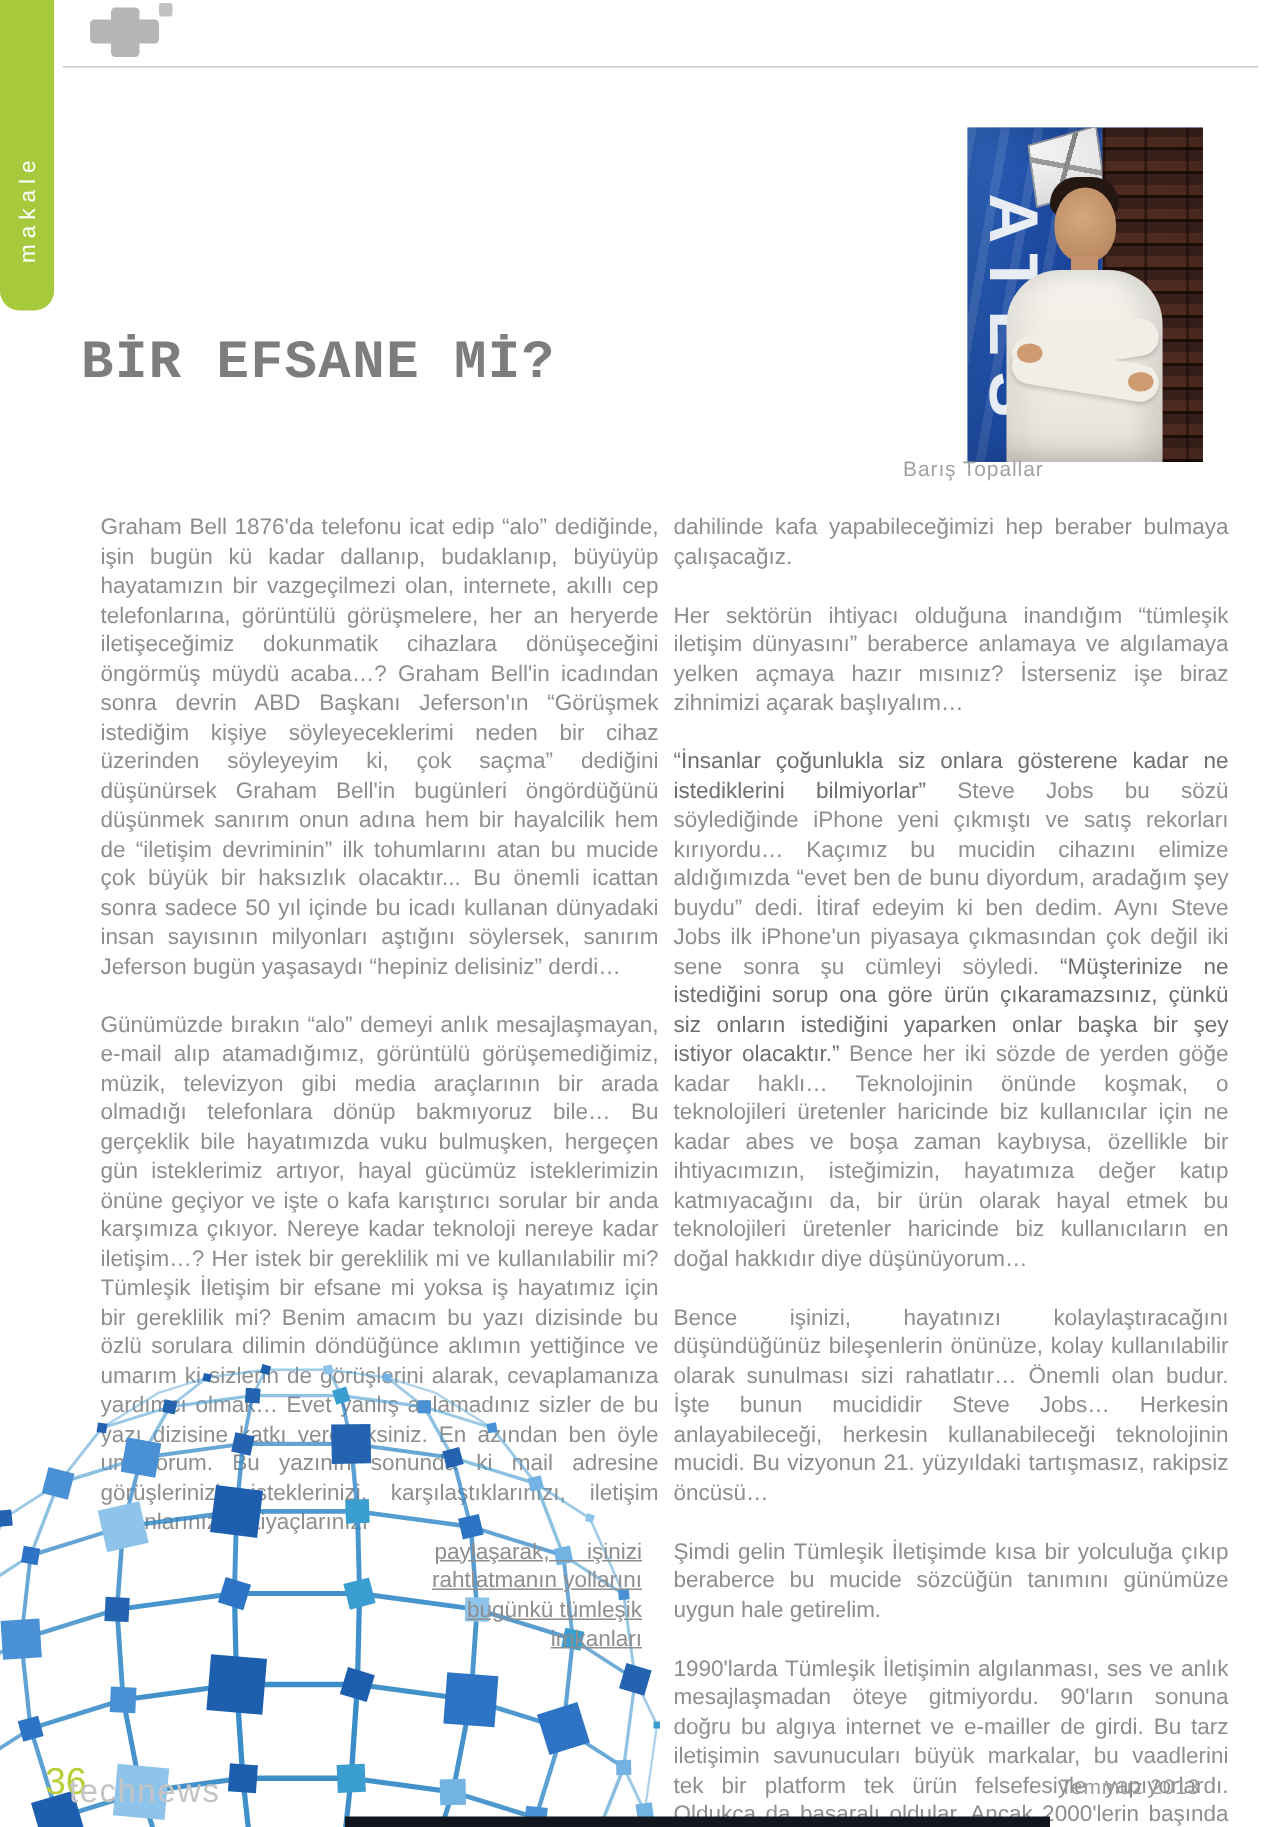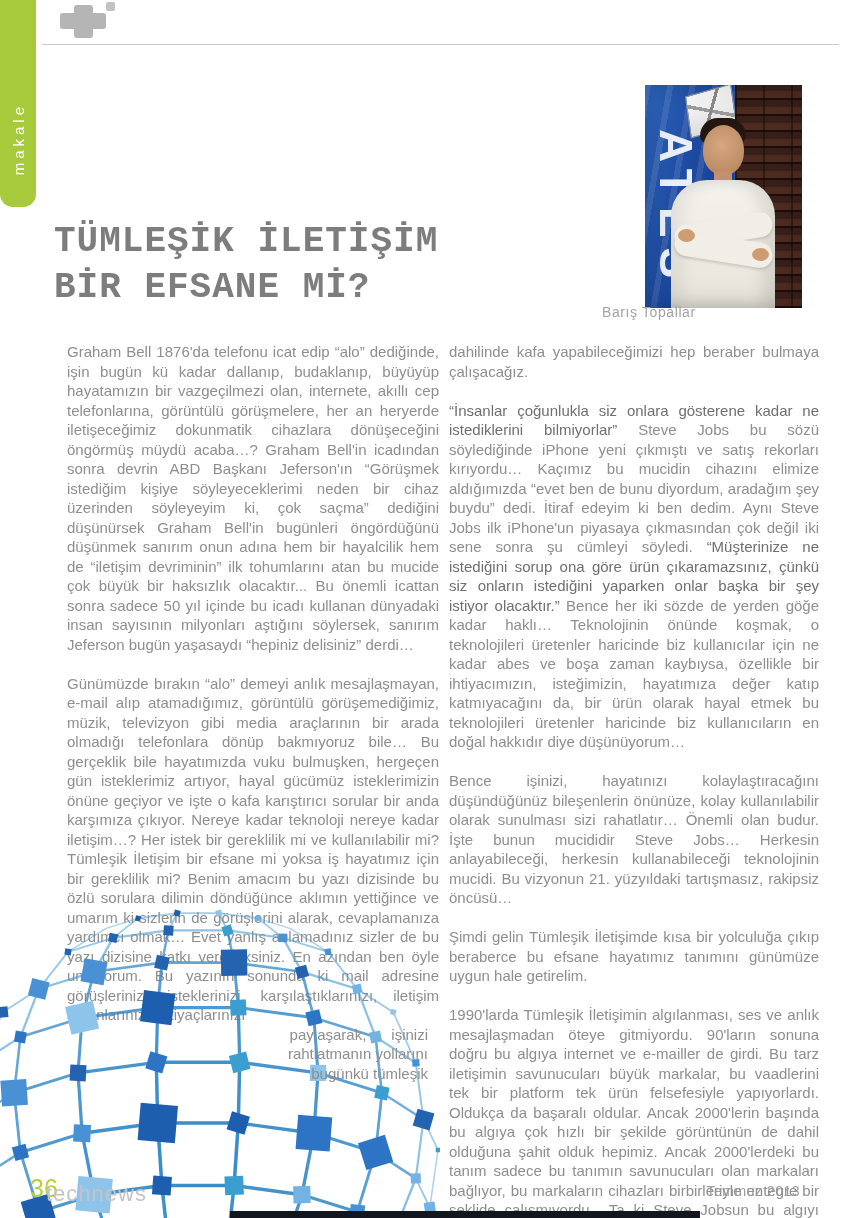--- a/index.html
+++ b/index.html
@@ -61,21 +61,21 @@
   .caption{position:absolute;left:602px;width:200px;top:304px;text-align:left;
            font-size:14px;color:#a3a3a3;letter-spacing:.6px;}
 
   
   .col{position:absolute;top:342px;width:372px;color:#8e8e8e;font-size:15px;line-height:19.5px;
        text-align:justify;margin-left:12px;}
   .col-left{left:55px;}
   .col-right{left:437px;width:370px;}
   .col p{margin:0 0 19.5px 0;}
   .bold-run{font-weight:normal;color:#6f6f6f;}
-  .wrap-tail{text-align:right;padding-right:11px;position:relative;z-index:2;}
+  .wrap-tail{text-align:right;padding-right:11px;position:relative;z-index:2;text-decoration:underline;}
   .wrap-tail div{white-space:pre-wrap;}
 
   
   .sphere{position:absolute;left:0;top:888px;width:440px;height:330px;overflow:hidden;z-index:1;}
   .sphere svg{display:block;}
 
   
   .page-num{position:absolute;left:30px;top:1174px;z-index:3;font-size:25px;color:#b9cf3a;}
   .mag-name{position:absolute;left:46px;top:1181px;z-index:3;font-size:22px;color:#c4c4c4;letter-spacing:1px;}
   .issue-date{position:absolute;right:49px;top:1183px;font-size:14px;color:#9a9a9a;letter-spacing:.5px;}
@@ -92,21 +92,20 @@
 
   <div class="plus-icon">
     <div class="v"></div>
     <div class="h"></div>
     <div class="dot"></div>
   </div>
 
   <div class="header-rule"></div>
 
   <div class="title">
-    <div>TÜMLEŞİK İLETİŞİM</div>
     <div>BİR EFSANE Mİ?</div>
   </div>
 
   <div class="photo">
     <div class="banner"></div>
     <div class="banner-sheen"></div>
     <div class="banner-text">ATES</div>
     <div class="cube"></div>
     <div class="bricks"></div>
     <div class="hair"></div>
@@ -122,30 +121,32 @@
 
   <div class="caption">Barış Topallar</div>
 
   <div class="col col-left">
     <p>Graham Bell 1876'da telefonu icat edip “alo” dediğinde, işin bugün kü kadar dallanıp, budaklanıp, büyüyüp hayatamızın bir vazgeçilmezi olan, internete,  akıllı cep telefonlarına, görüntülü görüşmelere, her an heryerde iletişeceğimiz dokunmatik cihazlara dönüşeceğini öngörmüş müydü acaba…? Graham Bell'in icadından sonra devrin ABD Başkanı Jeferson'ın “Görüşmek istediğim kişiye söyleyeceklerimi neden bir cihaz üzerinden söyleyeyim ki, çok saçma” dediğini düşünürsek Graham Bell'in bugünleri öngördüğünü düşünmek sanırım onun adına hem bir hayalcilik hem de “iletişim devriminin” ilk tohumlarını atan bu mucide çok büyük bir haksızlık olacaktır... Bu önemli icattan sonra sadece 50 yıl içinde bu icadı kullanan dünyadaki insan sayısının milyonları aştığını söylersek, sanırım Jeferson bugün yaşasaydı “hepiniz delisiniz” derdi…</p>
     <p style="margin-bottom:0;">Günümüzde bırakın “alo” demeyi anlık mesajlaşmayan, e-mail alıp atamadığımız, görüntülü görüşemediğimiz, müzik, televizyon gibi media araçlarının bir arada olmadığı telefonlara dönüp bakmıyoruz bile… Bu gerçeklik bile hayatımızda vuku bulmuşken, hergeçen gün isteklerimiz artıyor, hayal gücümüz isteklerimizin önüne geçiyor ve işte o kafa karıştırıcı sorular bir anda karşımıza çıkıyor. Nereye kadar teknoloji nereye kadar iletişim…? Her istek bir gereklilik mi ve kullanılabilir mi? Tümleşik İletişim bir efsane mi yoksa iş hayatımız için bir gereklilik mi? Benim amacım bu yazı dizisinde bu özlü sorulara dilimin döndüğünce aklımın yettiğince ve umarım ki sizlerin de görüşlerini alarak, cevaplamanıza yardımcı olmak…  Evet yanlış anlamadınız sizler de bu yazı dizisine katkı vereceksiniz. En azından ben öyle umuyorum. Bu yazının sonunda ki mail adresine görüşlerinizi, isteklerinizi, karşılaştıklarınızı, iletişim sorunlarınızı, ihtiyaçlarınızı</p>
     <div class="wrap-tail">
       <div>paylaşarak,      işinizi</div>
       <div>rahtlatmanın yollarını</div>
       <div>bugünkü tümleşik</div>
+      <div>imkanları</div>
     </div>
   </div>
 
   <div class="col col-right">
     <p>dahilinde kafa yapabileceğimizi hep beraber bulmaya çalışacağız.</p>
+    <p>Her sektörün ihtiyacı olduğuna inandığım “tümleşik iletişim dünyasını” beraberce anlamaya ve algılamaya yelken açmaya hazır mısınız? İsterseniz işe biraz zihnimizi açarak başlıyalım…</p>
     <p>
       <span class="bold-run">“İnsanlar çoğunlukla siz onlara gösterene kadar ne istediklerini bilmiyorlar” </span><span>Steve Jobs bu sözü söylediğinde iPhone yeni çıkmıştı ve satış rekorları kırıyordu… Kaçımız bu mucidin cihazını elimize aldığımızda “evet ben de bunu diyordum, aradağım şey buydu” dedi. İtiraf edeyim ki ben dedim. Aynı Steve Jobs ilk iPhone'un piyasaya çıkmasından çok değil iki sene sonra şu cümleyi söyledi. </span><span class="bold-run">“Müşterinize ne istediğini sorup ona göre ürün çıkaramazsınız, çünkü siz onların istediğini yaparken onlar başka bir şey istiyor olacaktır.” </span><span>Bence her iki sözde de yerden göğe kadar haklı… Teknolojinin önünde koşmak, o teknolojileri üretenler haricinde biz kullanıcılar için ne kadar abes ve boşa zaman kaybıysa, özellikle bir ihtiyacımızın, isteğimizin, hayatımıza değer katıp katmıyacağını da, bir ürün olarak hayal etmek bu teknolojileri üretenler haricinde biz kullanıcıların en doğal hakkıdır diye düşünüyorum…</span>
     </p>
     <p>Bence işinizi, hayatınızı kolaylaştıracağını düşündüğünüz bileşenlerin önünüze, kolay kullanılabilir olarak sunulması sizi rahatlatır… Önemli olan budur. İşte bunun mucididir Steve Jobs… Herkesin anlayabileceği, herkesin kullanabileceği teknolojinin mucidi. Bu vizyonun 21. yüzyıldaki tartışmasız, rakipsiz öncüsü…</p>
-    <p>Şimdi gelin Tümleşik İletişimde kısa bir yolculuğa çıkıp beraberce bu efsane hayatımız tanımını günümüze uygun hale getirelim.</p>
+    <p>Şimdi gelin Tümleşik İletişimde kısa bir yolculuğa çıkıp beraberce bu mucide sözcüğün tanımını günümüze uygun hale getirelim.</p>
     <p>1990'larda Tümleşik İletişimin algılanması, ses ve anlık mesajlaşmadan öteye gitmiyordu. 90'ların sonuna doğru bu algıya internet ve e-mailler de girdi. Bu tarz iletişimin savunucuları büyük markalar, bu vaadlerini tek bir platform tek ürün felsefesiyle yapıyorlardı. Oldukça da başaralı oldular. Ancak 2000'lerin başında bu algıya çok hızlı bir şekilde görüntünün de dahil olduğuna şahit olduk hepimiz.  Ancak 2000'lerdeki bu tanım sadece bu tanımın savunucuları olan markaları bağlıyor, bu markaların cihazları birbirleriyle entegre bir şeklide çalışmıyordu….Ta ki Steve Jobsun bu algıyı tamamen  yıkıp tüm ses, görüntü ve</p>
   </div>
 
   <div class="sphere">
     <svg id="sphere-svg" width="440" height="330" viewBox="0 0 440 330" xmlns="http://www.w3.org/2000/svg">
         <line x1="260.1" y1="477.3" x2="256.4" y2="469.4" stroke="#4e9fd2" stroke-width="2.28" stroke-opacity="0.65"></line>
         <line x1="260.1" y1="477.3" x2="318.0" y2="455.0" stroke="#4e9fd2" stroke-width="2.15" stroke-opacity="0.62"></line>
         <line x1="256.4" y1="469.4" x2="245.6" y2="462.5" stroke="#2f86c6" stroke-width="2.45" stroke-opacity="0.69"></line>
         <line x1="256.4" y1="469.4" x2="310.8" y2="439.8" stroke="#2f86c6" stroke-width="2.41" stroke-opacity="0.68"></line>
         <line x1="245.6" y1="462.5" x2="229.1" y2="457.3" stroke="#2f86c6" stroke-width="2.59" stroke-opacity="0.72"></line>

